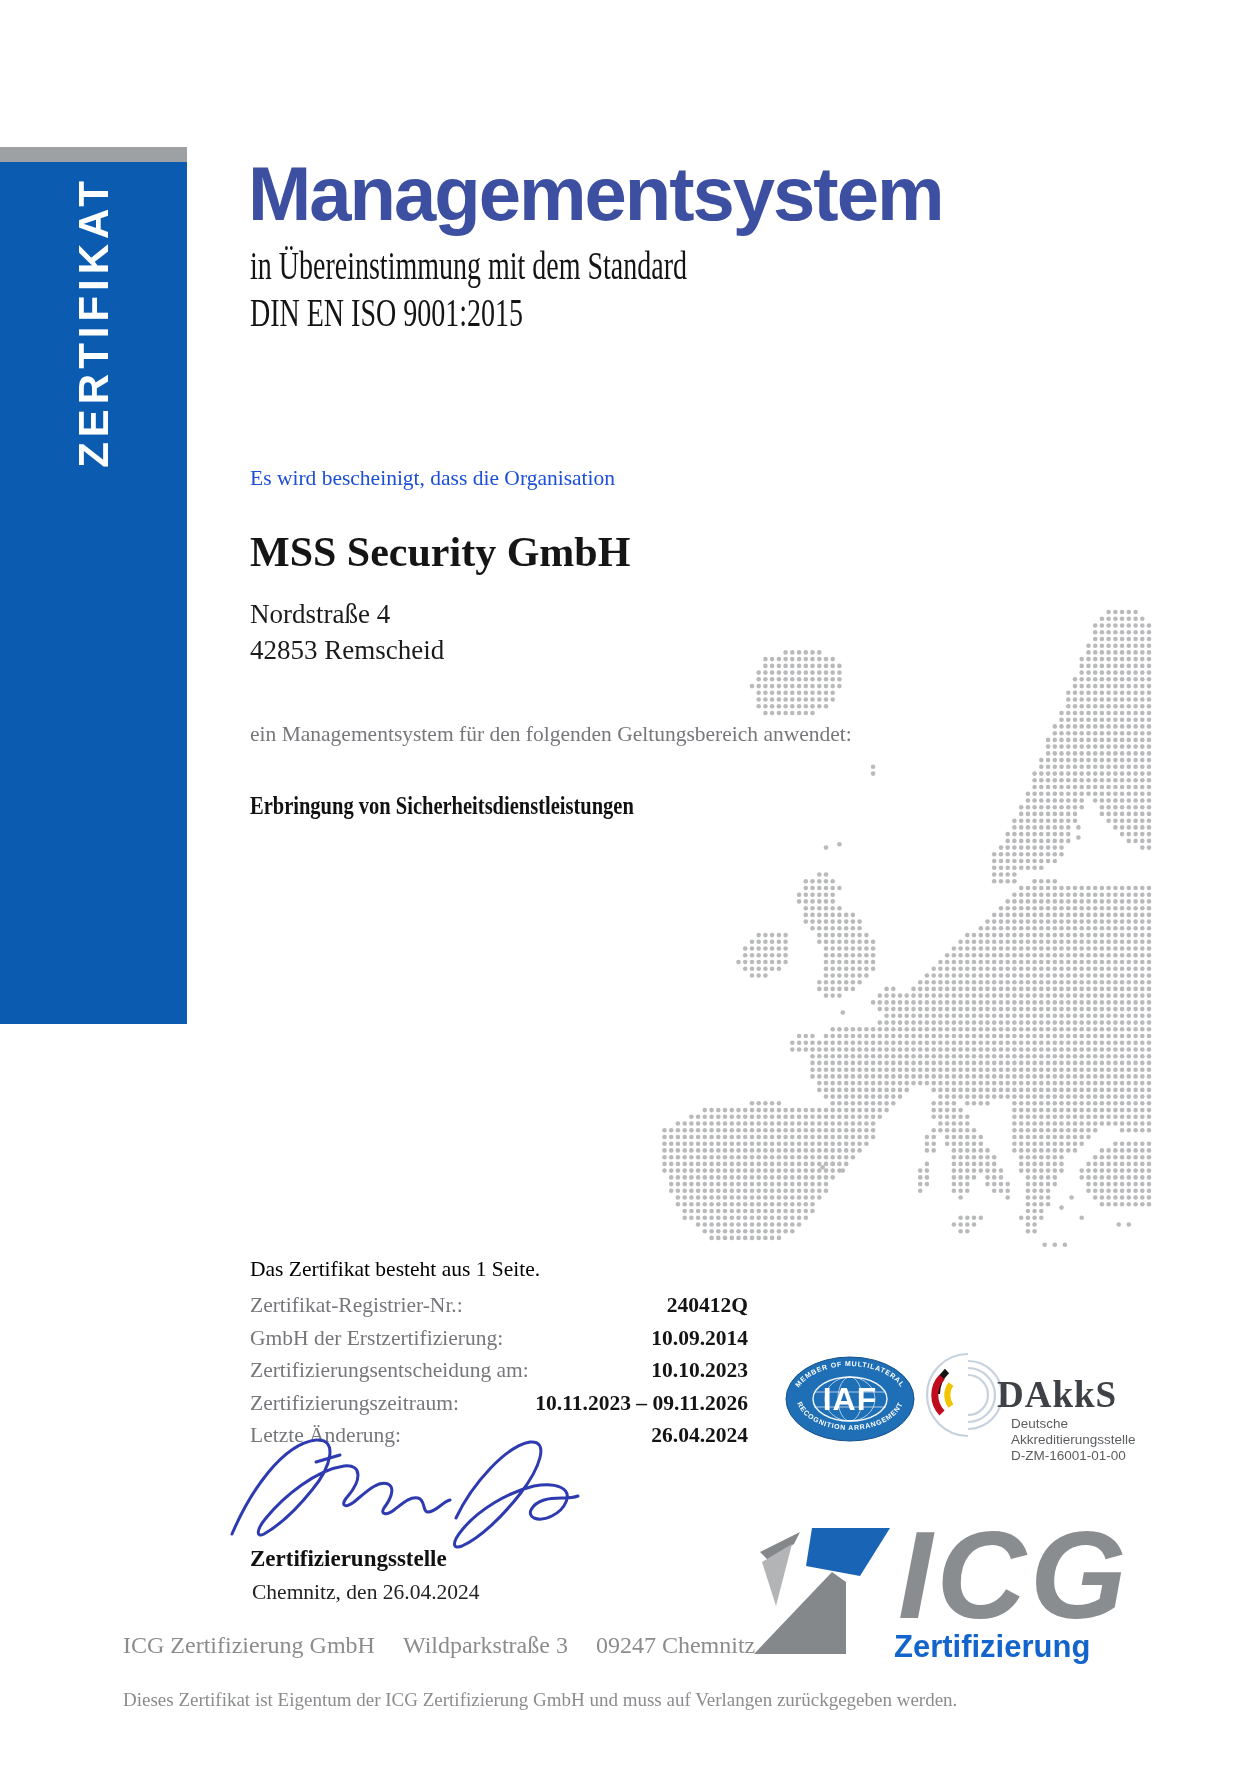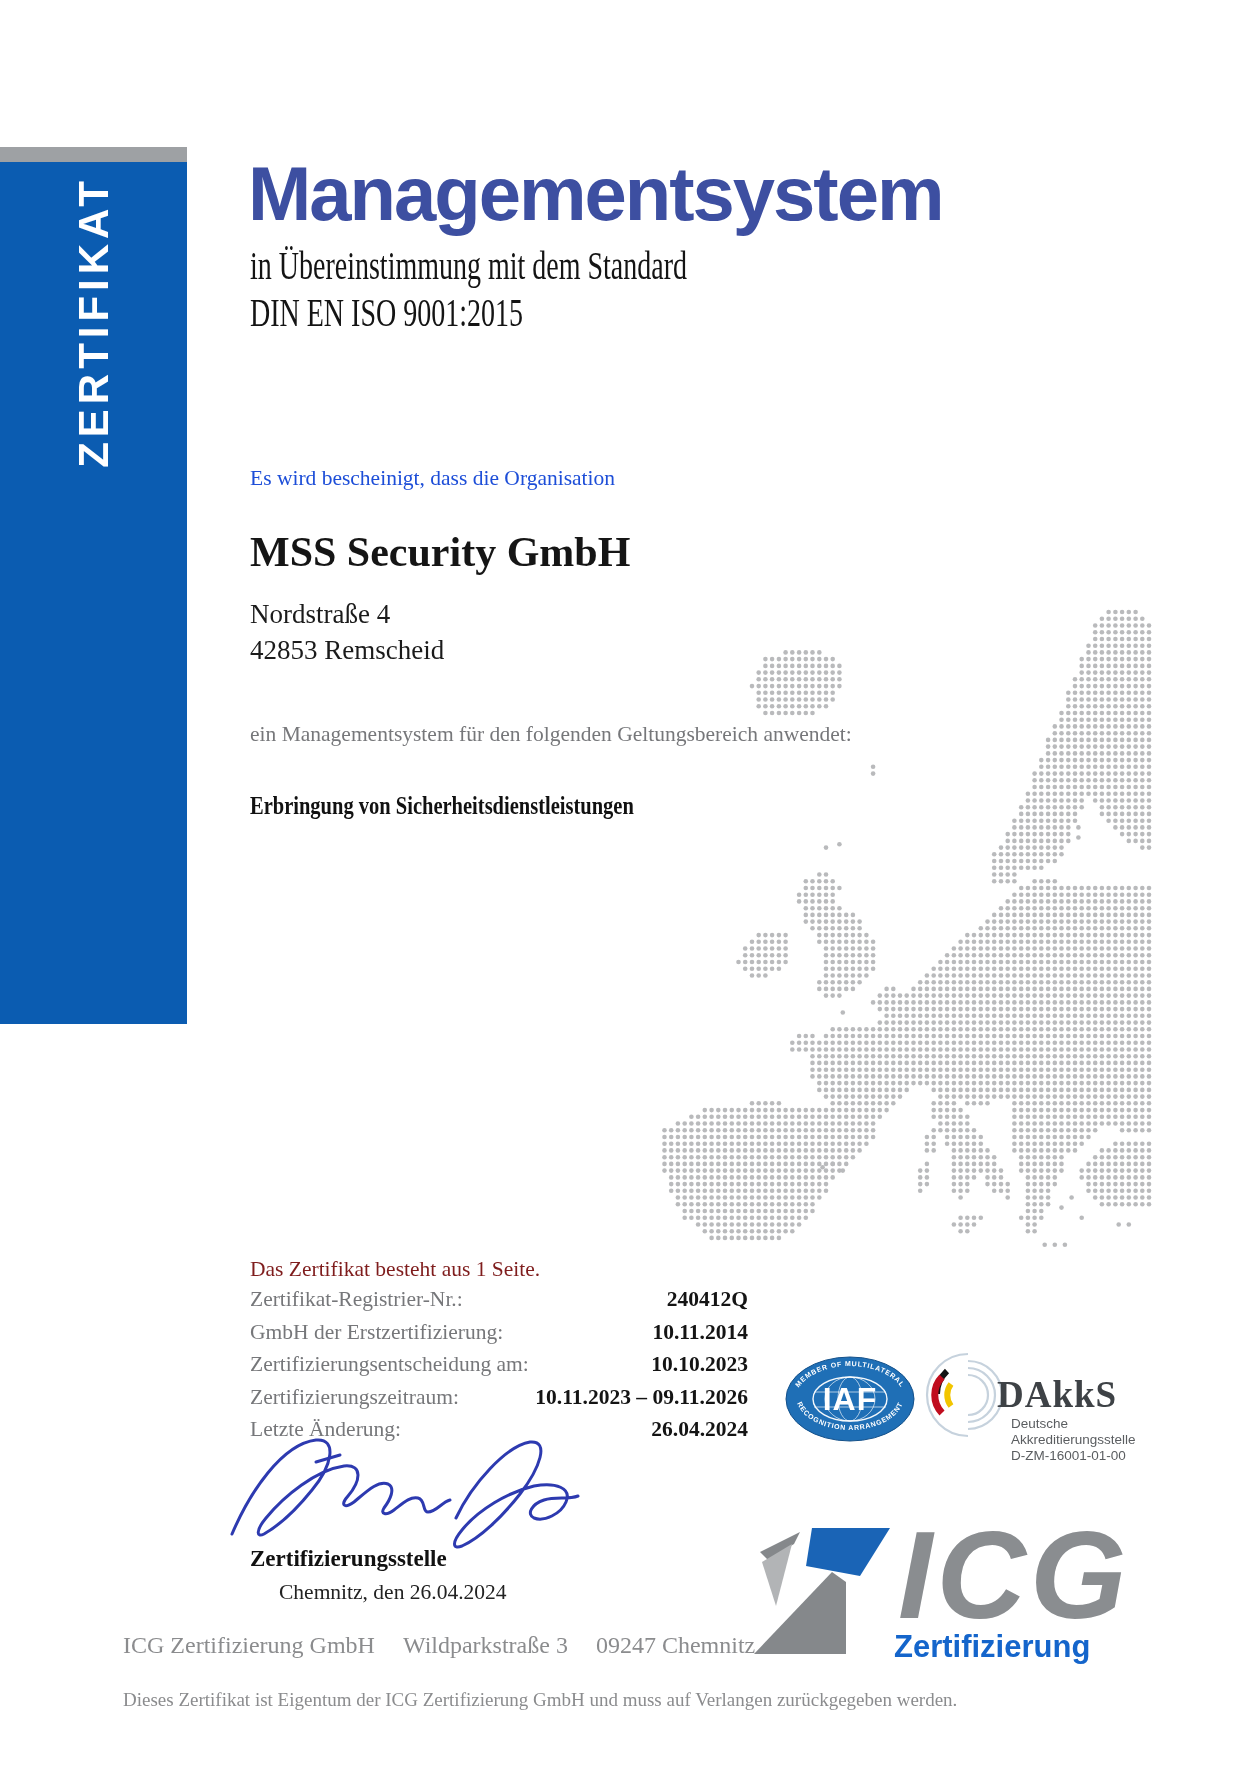--- a/index.html
+++ b/index.html
@@ -23,29 +23,29 @@
   
   .intro{left:250px;top:466px;font-size:21.5px;color:#1d4ed8;}
   .org{left:250px;top:528px;font-size:42px;font-weight:bold;color:#151515;}
   .addr{left:250px;top:596px;font-size:27px;line-height:36px;color:#1b1b1b;}
   .scope-intro{left:250px;top:722px;font-size:21.5px;color:#76777A;}
   .scope{left:250px;top:792px;font-size:25px;font-weight:bold;color:#111;
         transform:scaleX(.82);transform-origin:left top;white-space:nowrap;}
 
   
   .details{left:250px;top:1256px;width:498px;font-size:21.5px;}
-  .page-note{color:#7f1d1d;line-height:26px;margin-bottom:4px;}
+  .page-note{color:#000000;line-height:26px;margin-bottom:10px;}
   .detail-row{display:flex;justify-content:space-between;line-height:26px;margin-bottom:6.5px;}
   .detail-row .lbl{color:#76777A;}
   .detail-row .val{color:#141414;font-weight:bold;}
 
   
   .sig-svg{left:220px;top:1422px;}
   .issuer-role{left:250px;top:1546px;font-size:23px;font-weight:bold;color:#111;}
-  .issuer-date{left:252px;top:1580px;font-size:21.5px;color:#222;margin-left:27px;}
+  .issuer-date{left:252px;top:1580px;font-size:21.5px;color:#222;}
 
   
   .footer-line{left:123px;top:1632px;font-size:24px;color:#8B8C8E;white-space:nowrap;}
   .footer-line span{margin-right:28px;}
   .ownership{left:123px;top:1689px;font-size:19px;color:#8B8C8E;white-space:nowrap;}
 
   .map-svg{left:648px;top:535px;}
   .iaf-svg{left:782px;top:1352px;}
   .dakks-svg{left:925px;top:1350px;}
   .icg-svg{left:748px;top:1518px;}
@@ -3029,21 +3029,21 @@
 
   <div class="abs details">
     <div class="page-note">Das Zertifikat besteht aus 1 Seite.</div>
     <div id="detailsRows">
         <div class="detail-row">
           <span class="lbl">Zertifikat-Registrier-Nr.:</span>
           <span class="val">240412Q</span>
         </div>
         <div class="detail-row">
           <span class="lbl">GmbH der Erstzertifizierung:</span>
-          <span class="val">10.11.2014</span>
+          <span class="val">10.09.2014</span>
         </div>
         <div class="detail-row">
           <span class="lbl">Zertifizierungsentscheidung am:</span>
           <span class="val">10.10.2023</span>
         </div>
         <div class="detail-row">
           <span class="lbl">Zertifizierungszeitraum:</span>
           <span class="val">10.11.2023 – 09.11.2026</span>
         </div>
         <div class="detail-row">

